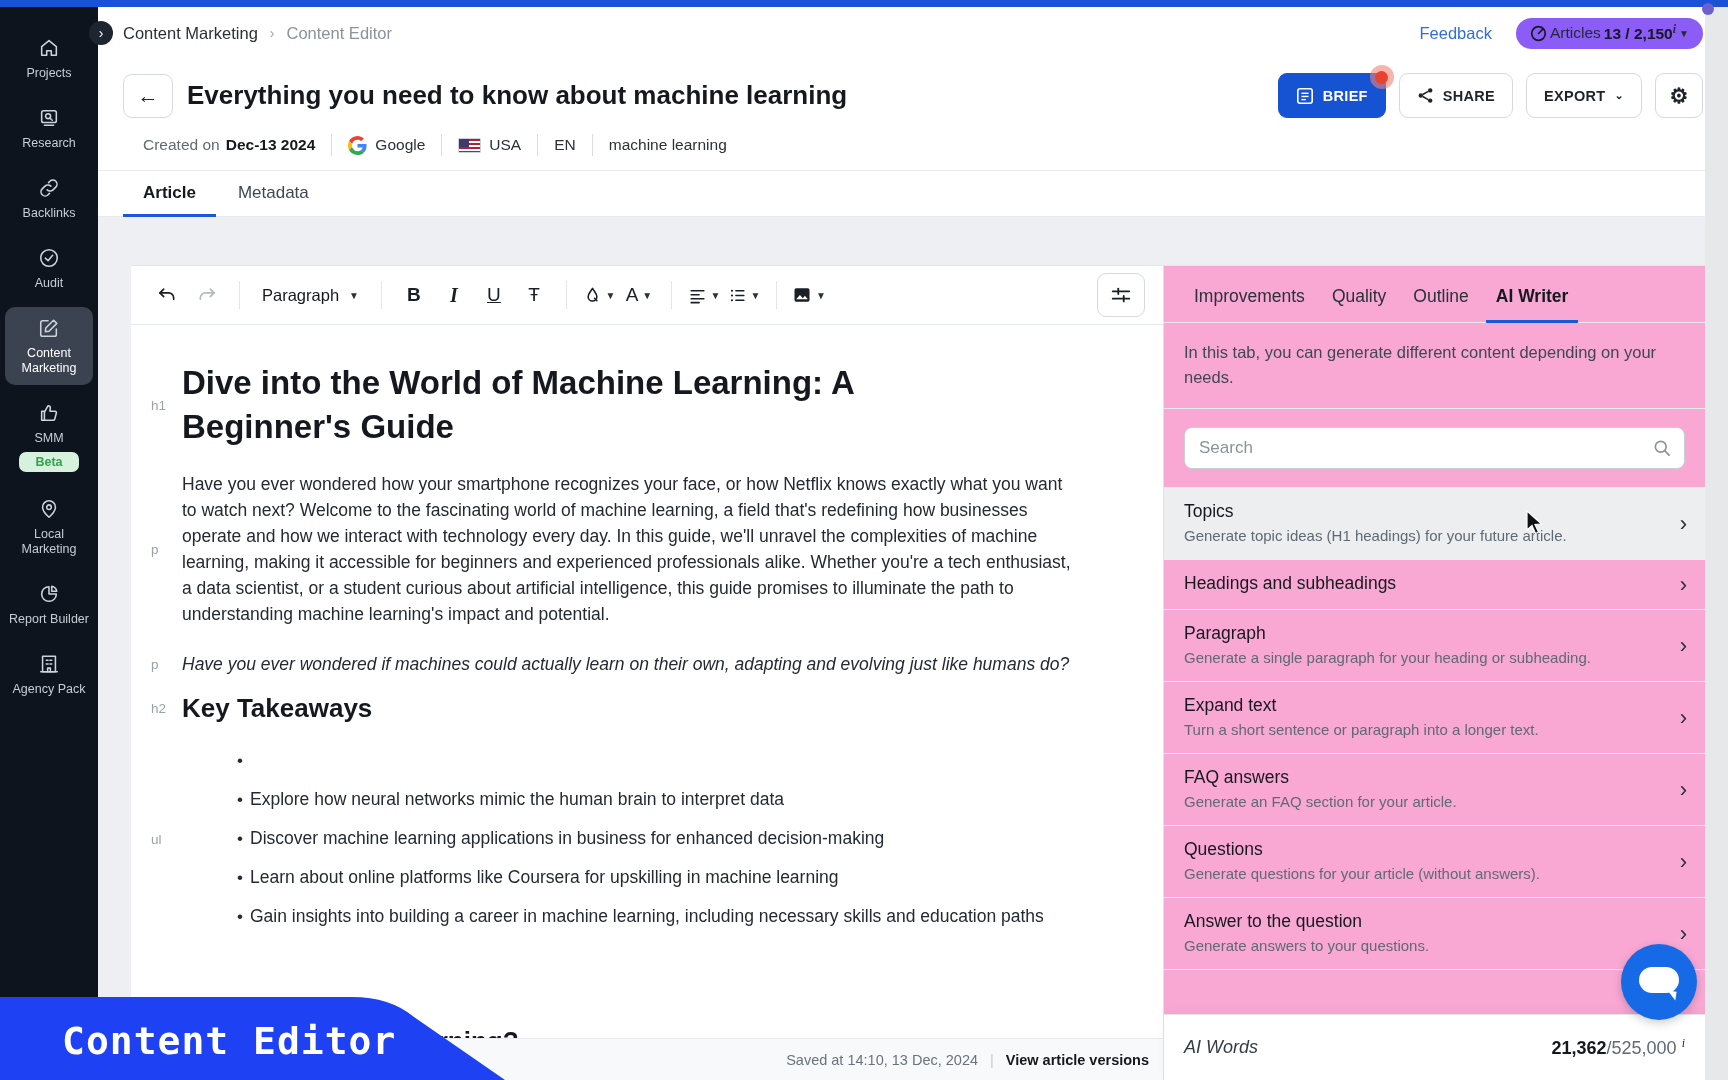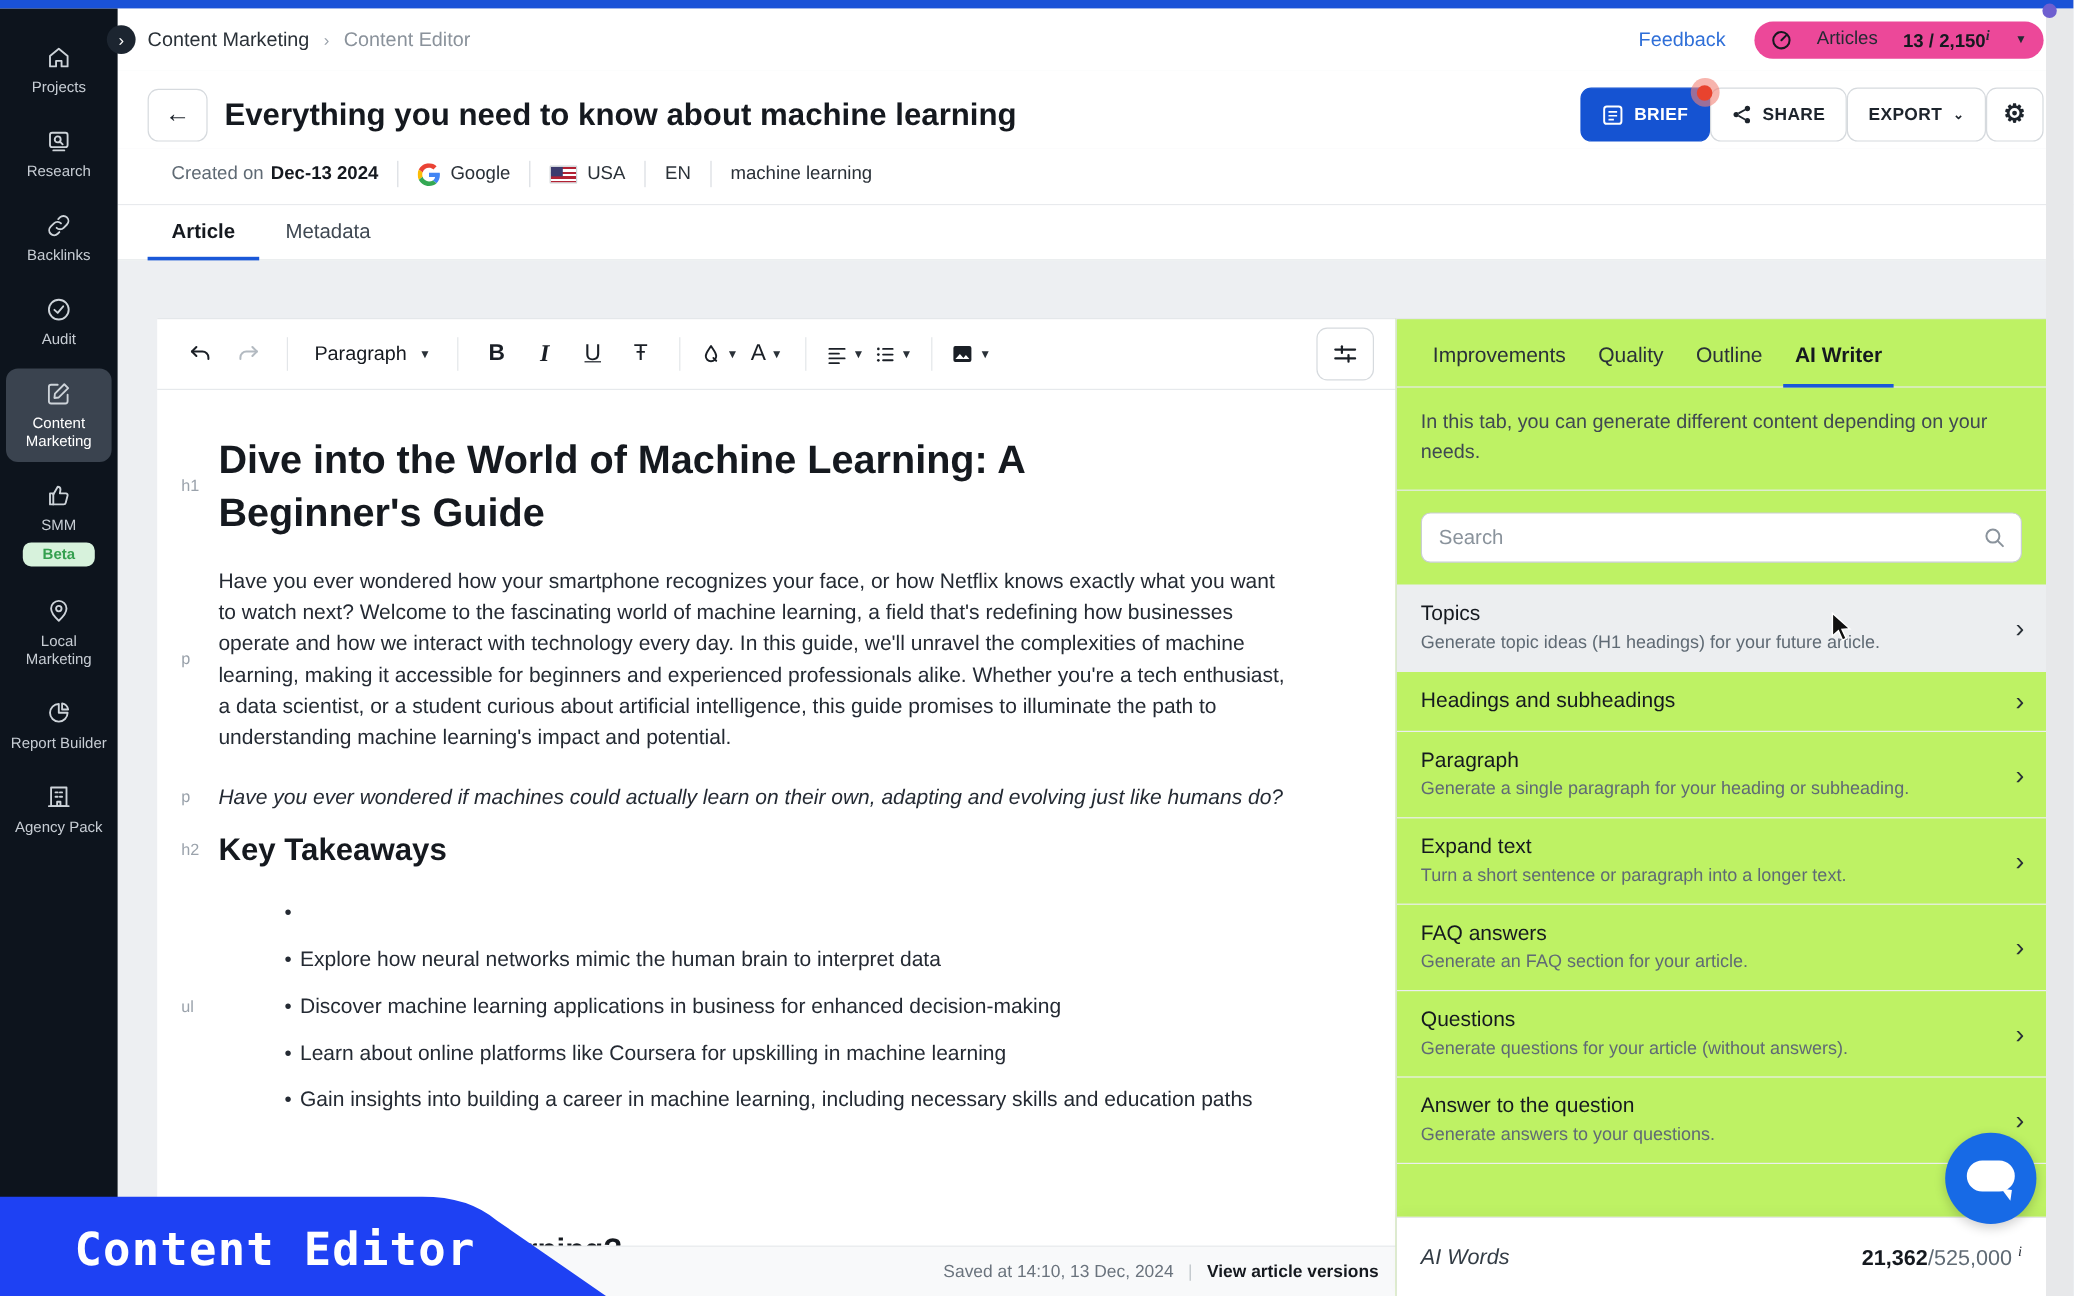--- a/index.html
+++ b/index.html
@@ -29,31 +29,31 @@
   .main { position:absolute; top:7px; left:98px; width:1630px; height:1073px; }
   .right-strip { position:absolute; top:7px; right:0; width:23px; height:1073px; background:#e7e8ea; z-index:15; }
 
   .bc-row { height:52px; background:#fff; display:flex; align-items:center; padding-left:25px; position:relative; }
   .collapse-btn { position:absolute; left:-9px; top:14px; width:24px; height:24px; border-radius:50%; background:#1c2530; color:#fff; font-size:14px; display:flex; align-items:center; justify-content:center; cursor:pointer; z-index:25; }
   .bc-item-a { font-size:16.5px; color:#2a3138; }
   .bc-sep { color:#9aa2ab; margin:0 12px; font-size:14px; }
   .bc-item-b { font-size:16.5px; color:#8a929b; }
   .bc-right { margin-left:auto; display:flex; align-items:center; padding-right:25px; gap:24px; }
   .feedback { color:#2f6fd8; font-size:16.5px; cursor:pointer; }
-  .articles-pill { background:#ec4899; border-radius:16px; height:31px; display:flex; align-items:center; padding:0 14px; gap:21px; cursor:pointer; }
+  .articles-pill { background:#8b5cf6; border-radius:16px; height:31px; display:flex; align-items:center; padding:0 14px; gap:3px; cursor:pointer; }
   .articles-pill .gauge { width:17px; height:17px; }
   .articles-pill .a-lbl { font-size:15.5px; color:#242a33; }
   .articles-pill .a-cnt { font-size:15.5px; font-weight:bold; color:#15191f; }
   .sup-i { font-family:"Liberation Serif", serif; font-style:italic; font-size:12px; vertical-align:super; color:#242a33; }
   .pill-caret { font-size:10px; color:#242a33; }
 
   .title-row { background:#fff; display:flex; align-items:center; padding:14px 25px 6px 25px; }
   .back-btn { width:50px; height:44px; border:1px solid #d6dade; border-radius:9px; background:#fff; display:flex; align-items:center; justify-content:center; font-size:21px; color:#1e242c; cursor:pointer; }
   .page-title { font-size:26px; font-weight:bold; margin-left:14px; color:#15191f; }
-  .title-actions { margin-left:auto; display:flex; gap:0; align-items:center; }
+  .title-actions { margin-left:auto; display:flex; gap:13px; align-items:center; }
   .btn { height:45px; border-radius:9px; display:flex; align-items:center; justify-content:center; gap:9px; font-size:14.5px; font-weight:bold; letter-spacing:.3px; cursor:pointer; border:1px solid #d6dade; background:#fff; color:#1d242c; padding:0 17px; }
   .btn.primary { background:#1553d2; border-color:#1553d2; color:#fff; position:relative; }
   .notif-dot { position:absolute; top:-9px; right:-9px; width:24px; height:24px; border-radius:50%; background:rgba(242,130,118,.6); display:flex; align-items:center; justify-content:center; }
   .notif-dot::after { content:""; width:13px; height:13px; border-radius:50%; background:#e8432e; }
   .btn .caret { font-size:11px; font-weight:bold; }
   .gear-btn { width:48px; padding:0; font-size:21px; }
 
   .meta-row { background:#fff; display:flex; align-items:center; padding:10px 25px 14px 45px; border-bottom:1px solid #e8eaed; font-size:15.5px; }
   .meta-sep { width:1px; height:22px; background:#d9dde1; margin:0 16px; }
   .meta-gray { color:#5f6a74; }
@@ -100,21 +100,21 @@
   .m-ul { margin-top:16px; }
   .m-h2b { margin-top:88px; }
   .uli { display:flex; font-size:17.5px; line-height:39px; color:#242a33; padding-left:55px; }
   .uli .dot { width:13px; font-size:17px; }
   .editor-footer { height:42px; background:#f8f9fa; border-top:1px solid #e8eaed; display:flex; align-items:center; justify-content:flex-end; padding-right:14px; gap:12px; font-size:14.5px; flex-shrink:0; }
   .saved-txt { color:#6a737d; }
   .ef-sep { color:#c4cace; }
   .versions-link { color:#15191f; font-weight:bold; cursor:pointer; }
 
   
-  .right-panel { width:542px; height:815px; background:#bef264; border-left:1px solid #dfe3e6; border-top:1px solid #e4e7ea; display:flex; flex-direction:column; position:relative; }
+  .right-panel { width:542px; height:815px; background:#f9a8d4; border-left:1px solid #dfe3e6; border-top:1px solid #e4e7ea; display:flex; flex-direction:column; position:relative; }
   .panel-tabs { display:flex; gap:27px; padding:20px 0 0 30px; border-bottom:1px solid #e7eaec; }
   .p-tab { font-size:17.5px; color:#2a3138; padding-bottom:15px; position:relative; cursor:pointer; }
   .p-tab.active { font-weight:bold; color:#15191f; }
   .p-tab.active::after { content:""; position:absolute; left:-10px; right:-10px; bottom:-1px; height:3px; background:#1a58d8; }
   .panel-intro { padding:17px 28px 18px 20px; font-size:16.5px; line-height:25px; color:#3f4852; border-bottom:1px solid #e7eaec; }
   .search-wrap { margin:18px 20px 0 20px; position:relative; }
   .search-input { width:100%; height:42px; border:1px solid #c9ced3; border-radius:8px; padding:0 40px 0 14px; font-size:17px; color:#2a3138; outline:none; font-family:"Liberation Sans",sans-serif; }
   .search-input::placeholder { color:#8a939c; }
   .search-icon { position:absolute; right:13px; top:11px; }
   .ai-rows { margin-top:18px; flex:1; overflow:hidden; }

